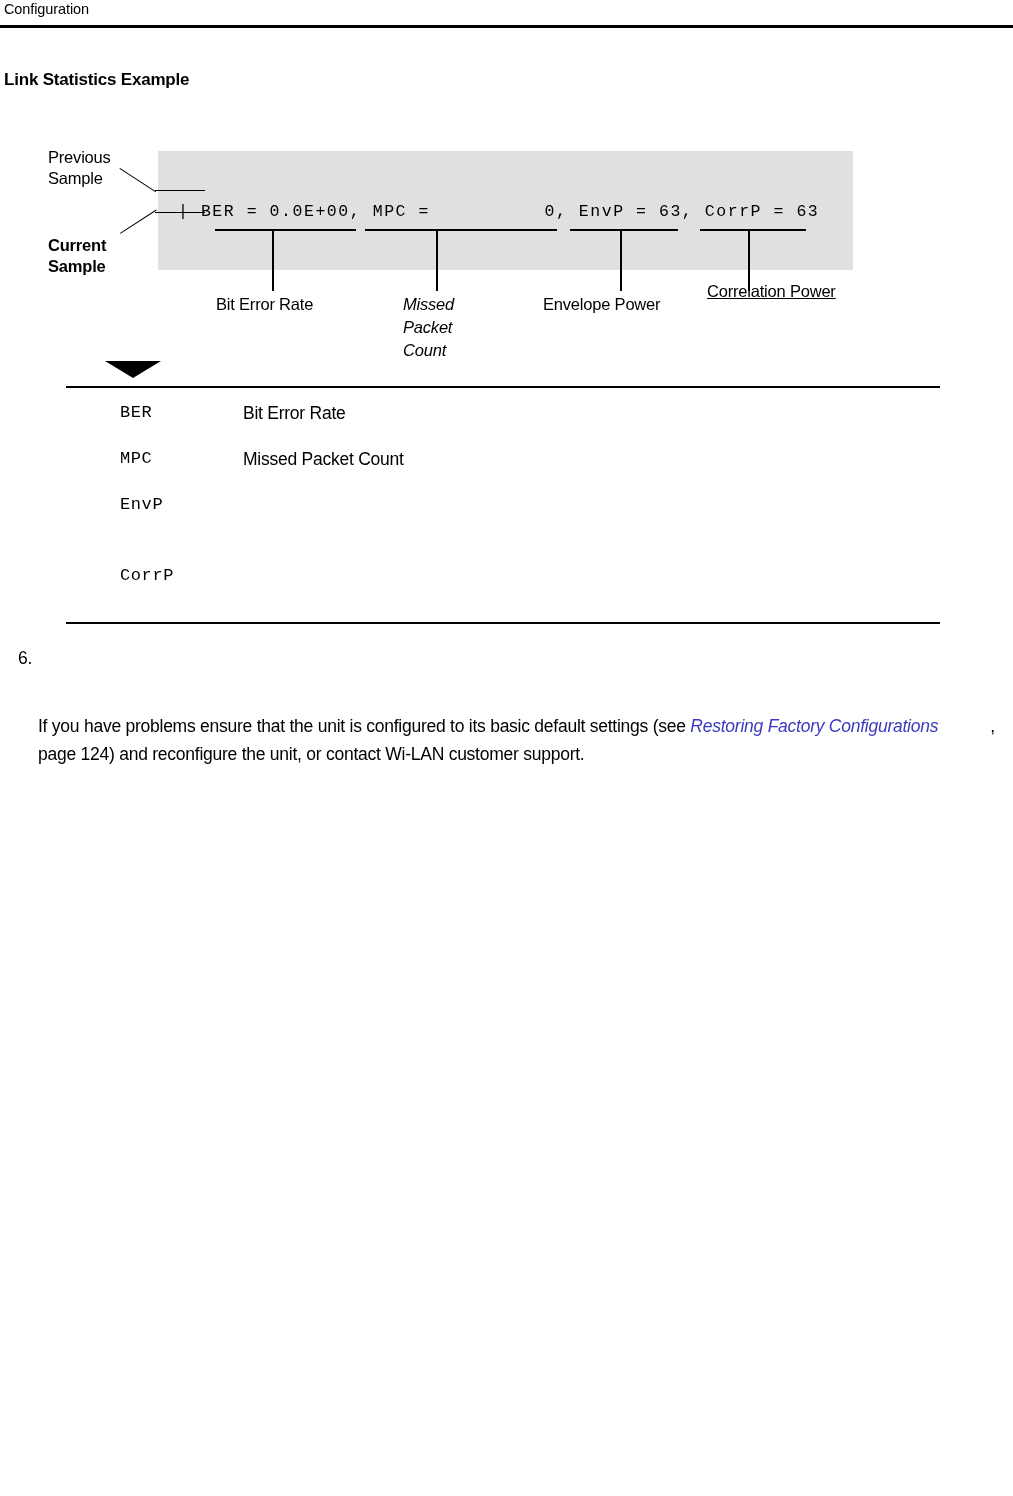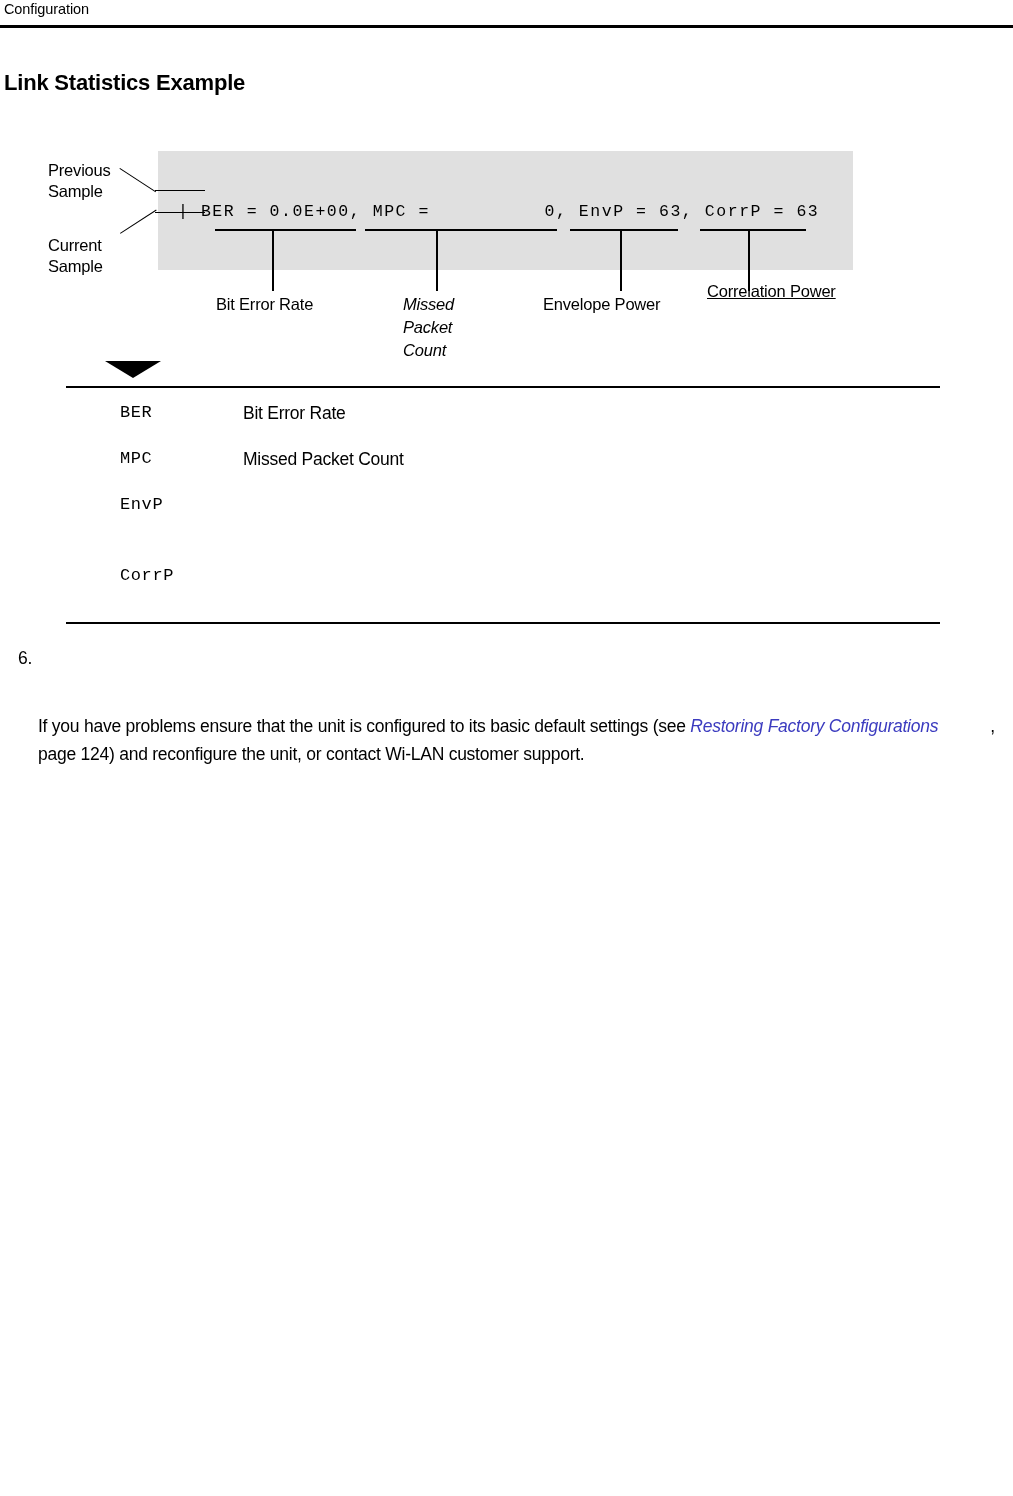--- a/index.html
+++ b/index.html
@@ -37,21 +37,21 @@
     width: 1013px;
     height: 3px;
     background: #000;
   }
 
   
   .section-title {
     position: absolute;
     left: 4px;
     top: 70px;
-    font-size: 22px;
+    font-size: 17px;
     font-weight: bold;
     letter-spacing: -0.2px;
     white-space: nowrap;
   }
 
   
   .code-box {
     position: absolute;
     left: 158px;
     top: 151px;
@@ -72,21 +72,21 @@
   .code-line.l2 { top: 202px; }
 
   
   .callout {
     position: absolute;
     font-size: 16.5px;
     line-height: 21px;
     white-space: nowrap;
     letter-spacing: -0.2px;
   }
-  .callout.prev { left: 48px; top: 147px; margin-top: 13px; }
+  .callout.prev { left: 48px; top: 147px; }
   .callout.curr { left: 48px; top: 235px; }
 
   
   .leader {
     position: absolute;
     background: #000;
     height: 1.4px;
   }
   .leader-d {
     position: absolute;
@@ -217,21 +217,21 @@
   <div class="hdr-rule"></div>
 
   <div class="section-title">Link Statistics Example</div>
 
   <div class="code-box"></div>
 
   <div class="code-line l2">| BER = 0.0E+00, MPC =          0, EnvP = 63, CorrP = 63</div>
 
   <div class="callout prev" style="white-space:pre-line;">Previous
 Sample</div>
-  <div class="callout curr" style="white-space:pre-line;">Current
+  <div class="callout curr" style="white-space:pre-line;font-weight:bold;">Current
 Sample</div>
 
   <div class="leader-d" style="left:120px; top:168px; width:43px; transform: rotate(33deg);"></div>
   <div class="leader" style="left:155px; top:190px; width:50px;"></div>
 
   <div class="leader-d" style="left:120px; top:233px; width:43px; transform: rotate(-33deg);"></div>
   <div class="leader" style="left:155px; top:212px; width:50px;"></div>
 
   <div class="ul" style="left:215px; width:141px;"></div>
   <div class="drop" style="left:272px; height:62px;"></div>

